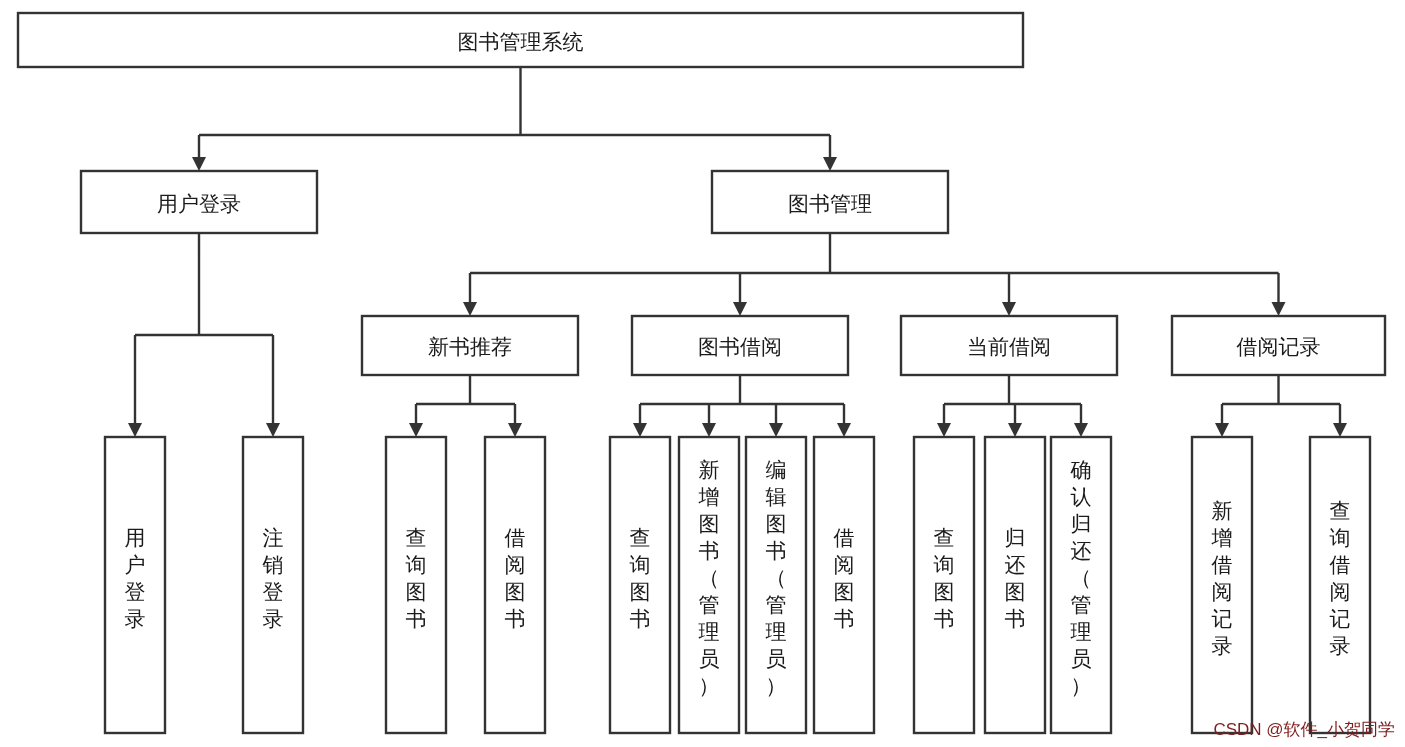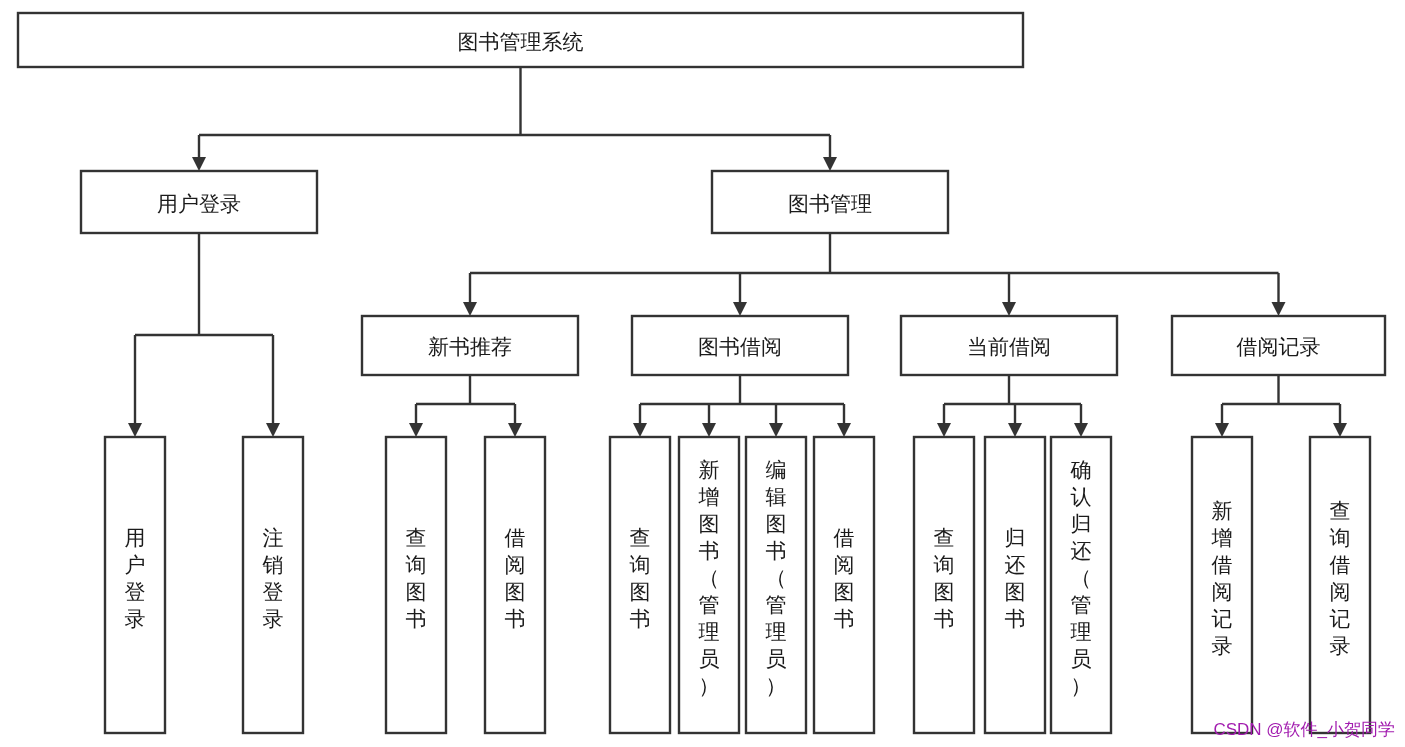--- a/index.html
+++ b/index.html
@@ -54,21 +54,21 @@
     font-family: "Liberation Sans", "DejaVu Sans", sans-serif;
     font-size: 21px;
     text-anchor: middle;
   }
   .watermark-text {
     position: absolute;
     right: 10px;
     bottom: 6px;
     font-family: "Liberation Sans", "DejaVu Sans", sans-serif;
     font-size: 17px;
-    color: #a21caf;
+    color: #7f1d1d;
     white-space: nowrap;
     pointer-events: none;
     user-select: none;
   }
 </style>
 </head>
 <body>
 
 <div id="diagram-root">
   <svg class="diagram-canvas" viewBox="0 0 1405 747">

